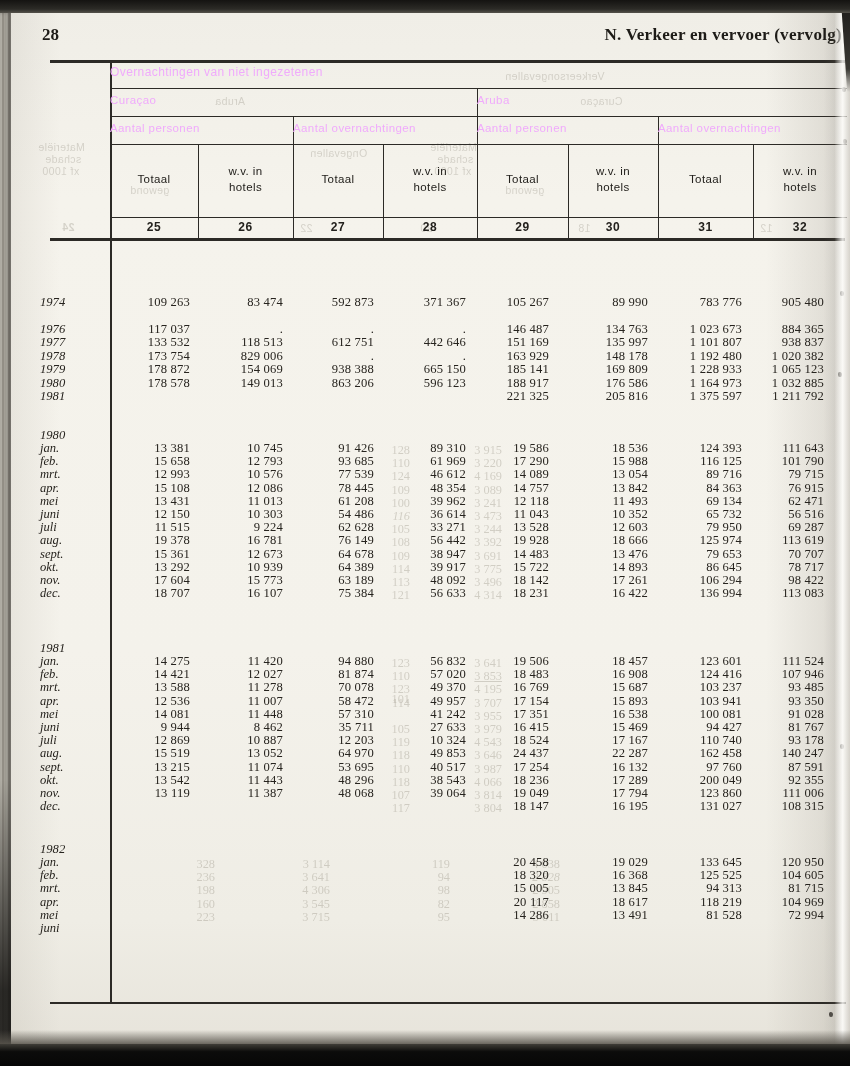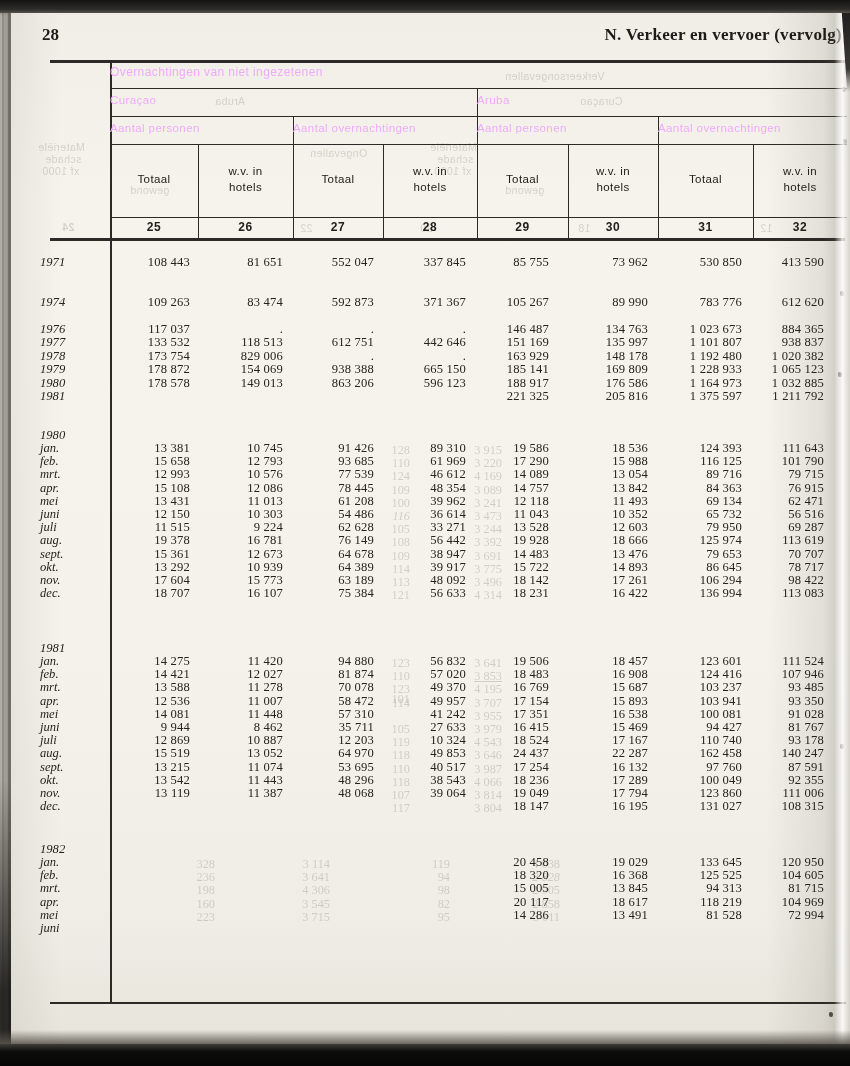--- a/index.html
+++ b/index.html
@@ -222,41 +222,30 @@
   <div class="colnum" style="left:110px;width:88px">25</div>
   <div class="colnum" style="left:198px;width:95px">26</div>
   <div class="colnum" style="left:293px;width:90px">27</div>
   <div class="colnum" style="left:383px;width:94px">28</div>
   <div class="colnum" style="left:477px;width:91px">29</div>
   <div class="colnum" style="left:568px;width:90px">30</div>
   <div class="colnum" style="left:658px;width:95px">31</div>
   <div class="colnum" style="left:753px;width:94px">32</div>
 
   <div class="section" style="top:256px;height:150px">
-      <div class="trow" style="top: 0px;">
-        <span class="cell lbl">1971</span>
-        <span class="cell num">108 443</span>
-        <span class="cell num">81 651</span>
-        <span class="cell num">552 047</span>
-        <span class="cell num">337 845</span>
-        <span class="cell num">85 755</span>
-        <span class="cell num">73 962</span>
-        <span class="cell num">530 850</span>
-        <span class="cell num">413 590</span>
-      </div>
       <div class="trow" style="top: 40.2px;">
         <span class="cell lbl">1974</span>
         <span class="cell num">109 263</span>
         <span class="cell num">83 474</span>
         <span class="cell num">592 873</span>
         <span class="cell num">371 367</span>
         <span class="cell num">105 267</span>
         <span class="cell num">89 990</span>
         <span class="cell num">783 776</span>
-        <span class="cell num">612 620</span>
+        <span class="cell num">905 480</span>
       </div>
       <div class="trow" style="top: 67px;">
         <span class="cell lbl">1976</span>
         <span class="cell num">117 037</span>
         <span class="cell num">.</span>
         <span class="cell num">.</span>
         <span class="cell num">.</span>
         <span class="cell num">146 487</span>
         <span class="cell num">134 763</span>
         <span class="cell num">1 023 673</span>
@@ -557,21 +546,21 @@
         <span class="cell num">87 591</span>
       </div>
       <div class="trow" style="top: 118.8px;">
         <span class="cell lbl">okt.</span>
         <span class="cell num">13 542</span>
         <span class="cell num">11 443</span>
         <span class="cell num">48 296</span>
         <span class="cell num">38 543</span>
         <span class="cell num">18 236</span>
         <span class="cell num">17 289</span>
-        <span class="cell num">100 049</span>
+        <span class="cell num">200 049</span>
         <span class="cell num">92 355</span>
       </div>
       <div class="trow" style="top: 132px;">
         <span class="cell lbl">nov.</span>
         <span class="cell num">13 119</span>
         <span class="cell num">11 387</span>
         <span class="cell num">48 068</span>
         <span class="cell num">39 064</span>
         <span class="cell num">19 049</span>
         <span class="cell num">17 794</span>

